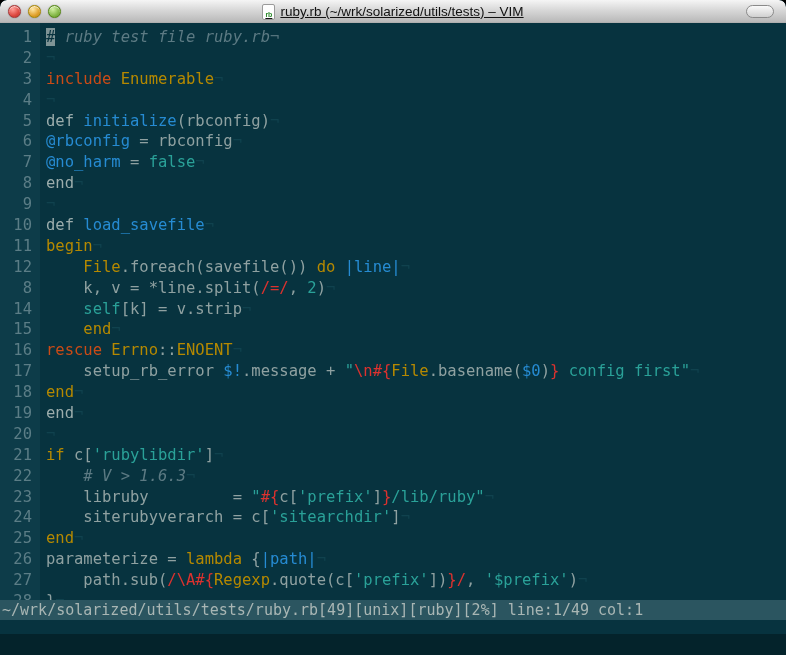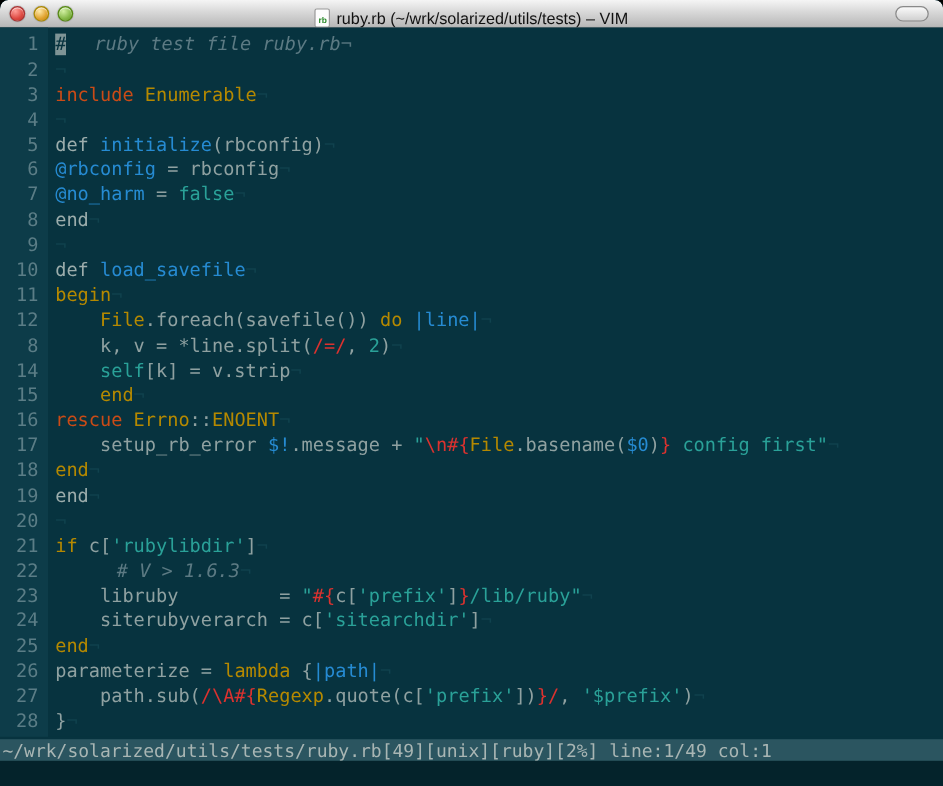--- a/index.html
+++ b/index.html
@@ -7,48 +7,48 @@
   .window{position:relative;width:786px;height:655px;border-radius:7px 7px 0 0;overflow:hidden;background:var(--bg);}
 
   
   .titlebar{position:relative;height:23px;background:linear-gradient(#f5f5f5,#d7d7d7 45%,#b9b9b9 95%,#a8a8a8);
     border-bottom:1px solid #6f6f6f;border-radius:7px 7px 0 0;}
   .traffic{position:absolute;left:8px;top:5px;display:flex;gap:7px;}
   .tl{width:13px;height:13px;border-radius:50%;box-shadow:inset 0 1px 1px rgba(255,255,255,.7), 0 0 1px rgba(0,0,0,.6);}
   .tl.red{background:radial-gradient(circle at 35% 30%,#ff9d96,#dd4840 60%,#b33229);border:1px solid #a33;box-sizing:border-box;}
   .tl.yellow{background:radial-gradient(circle at 35% 30%,#ffe9a8,#e0a12d 60%,#b97f15);border:1px solid #a80;box-sizing:border-box;}
   .tl.green{background:radial-gradient(circle at 35% 30%,#d2f0a2,#85b848 60%,#5f9427);border:1px solid #581;box-sizing:border-box;}
-  .titlewrap{position:absolute;left:0;right:0;top:0;height:23px;display:flex;align-items:flex-end;justify-content:center;gap:5px;
-    font-family:"Liberation Sans",sans-serif;font-size:13.5px;color:#111;}
+  .titlewrap{position:absolute;left:0;right:0;top:0;height:23px;display:flex;align-items:center;justify-content:center;gap:5px;
+    font-family:"Liberation Sans",sans-serif;font-size:13.5px;color:#111;text-decoration:underline;}
   .docicon{width:13px;height:16px;background:#fdfdfd;border:1px solid #9a9a9a;border-radius:2px;position:relative;
     display:flex;align-items:flex-end;justify-content:center;box-sizing:border-box;}
   .docicon span{font-size:7px;color:#2a8a2a;font-weight:bold;line-height:8px;font-family:"Liberation Sans",sans-serif;}
   .pill{position:absolute;right:12px;top:5px;width:28px;height:13px;border-radius:7px;border:1px solid #8a8a8a;
     background:linear-gradient(#fafafa,#d0d0d0);box-sizing:border-box;}
 
   
   .editor{position:absolute;top:23px;left:0;right:0;bottom:41px;background:var(--bg);padding-top:4px;cursor:text;}
   .gutterbg{position:absolute;left:0;top:0;bottom:0;width:40px;background:var(--gutterBg);}
   .line{position:relative;height:20.9px;line-height:20.9px;white-space:pre;font-size:15.5px;color:var(--base);}
   .ln{display:inline-block;width:40px;box-sizing:border-box;padding-right:8px;text-align:right;color:var(--lineNr);}
   .code{padding-left:6px;}
   .s-base{color:var(--base);}
-  .s-comment{color:var(--comment);font-style:italic;padding-left:14px;}
+  .s-comment{color:var(--comment);font-style:italic;}
   .s-yellow{color:var(--yellow);}
   .s-orange{color:var(--orange);text-align:right;}
   .s-red{color:var(--red);}
   .s-blue{color:var(--blue);margin-top:12px;}
   .s-cyan{color:var(--cyan);}
   .s-defb{color:var(--defb);font-weight:normal;}
   .s-cursor{background:var(--cursorBg);color:var(--cursorFg);font-style:italic;}
   .s-eolc{color:var(--eolComment);}
   .s-eold{color:var(--eolDim);}
 
   
-  .statusbar{position:absolute;left:0;right:0;bottom:19px;height:20px;background:var(--statusBg);
+  .statusbar{position:absolute;left:0;right:0;bottom:35px;height:20px;background:var(--statusBg);
     color:var(--statusFg);font-size:15px;line-height:20px;white-space:pre;padding-left:2px;}
   .cmdline{position:absolute;left:0;right:0;bottom:0;height:21px;background:var(--cmdBg);}
 </style>
 </head>
 <body>
 
 <div class="window">
 
   <div class="titlebar">
     <div class="traffic">

